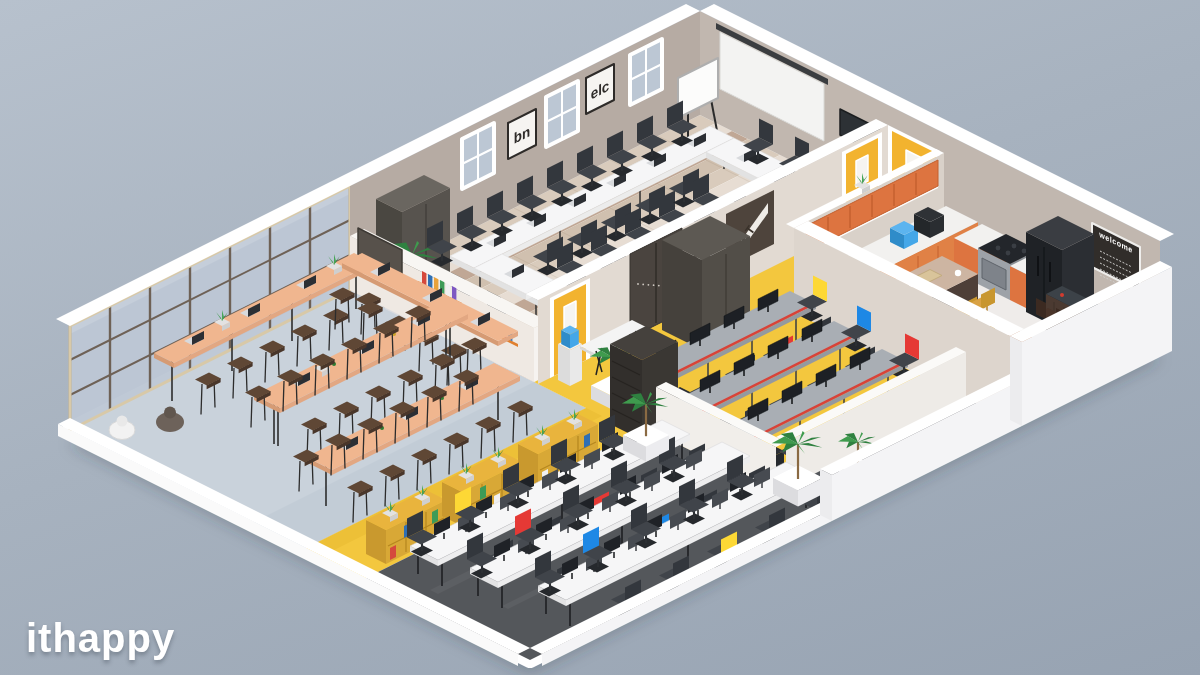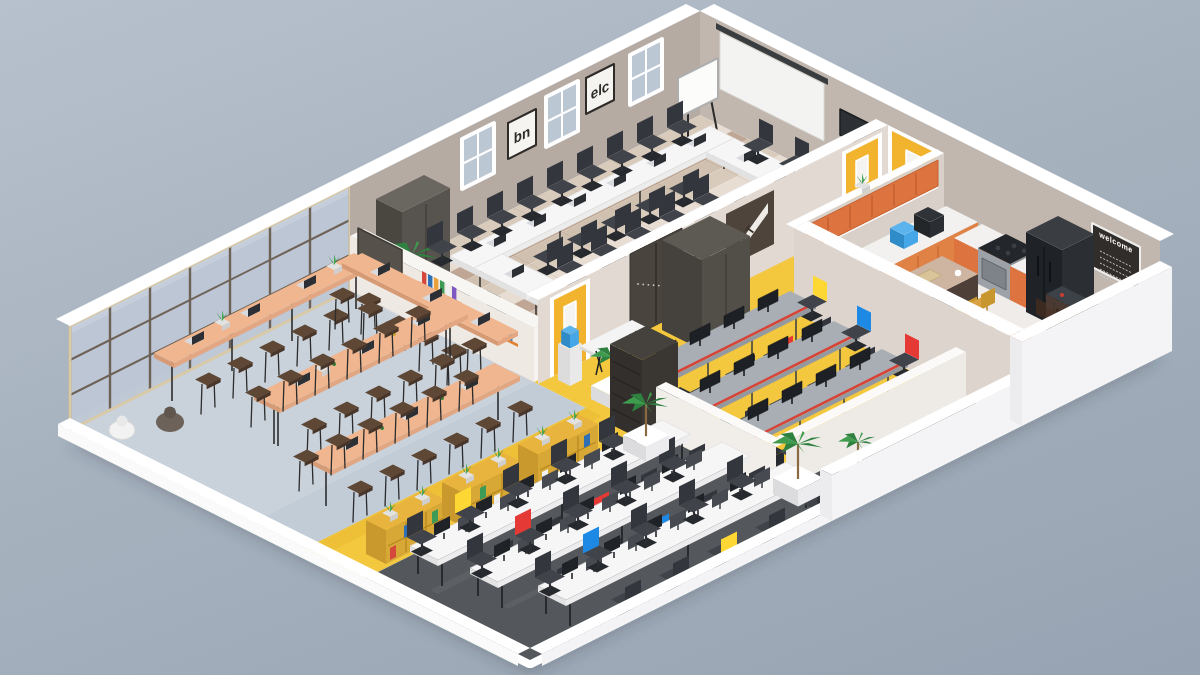--- a/index.html
+++ b/index.html
@@ -1259,13 +1259,14 @@
         <polygon points="542.0,666.0 832.0,521.0 832.0,509.0 542.0,654.0" fill="#f4f4f6"></polygon>
         <polygon points="530.0,648.0 820.0,503.0 832.0,509.0 542.0,654.0" fill="#ffffff"></polygon>
         <polygon points="832.0,521.0 1022.0,426.0 1022.0,380.0 832.0,475.0" fill="#f4f4f6"></polygon>
         <polygon points="820.0,469.0 1010.0,374.0 1022.0,380.0 832.0,475.0" fill="#ffffff"></polygon>
         <polygon points="1022.0,426.0 1172.0,351.0 1172.0,267.0 1022.0,342.0" fill="#f4f4f6"></polygon>
         <polygon points="1010.0,336.0 1160.0,261.0 1172.0,267.0 1022.0,342.0" fill="#ffffff"></polygon>
         <polygon points="820.0,469.0 832.0,475.0 832.0,521.0 820.0,515.0" fill="#ececee"></polygon>
         <polygon points="1010.0,336.0 1022.0,342.0 1022.0,426.0 1010.0,420.0" fill="#ececee"></polygon>
       </g>
     </svg>
+  <div class="watermark">ithappy</div>
 </div>
 
 </body></html>

